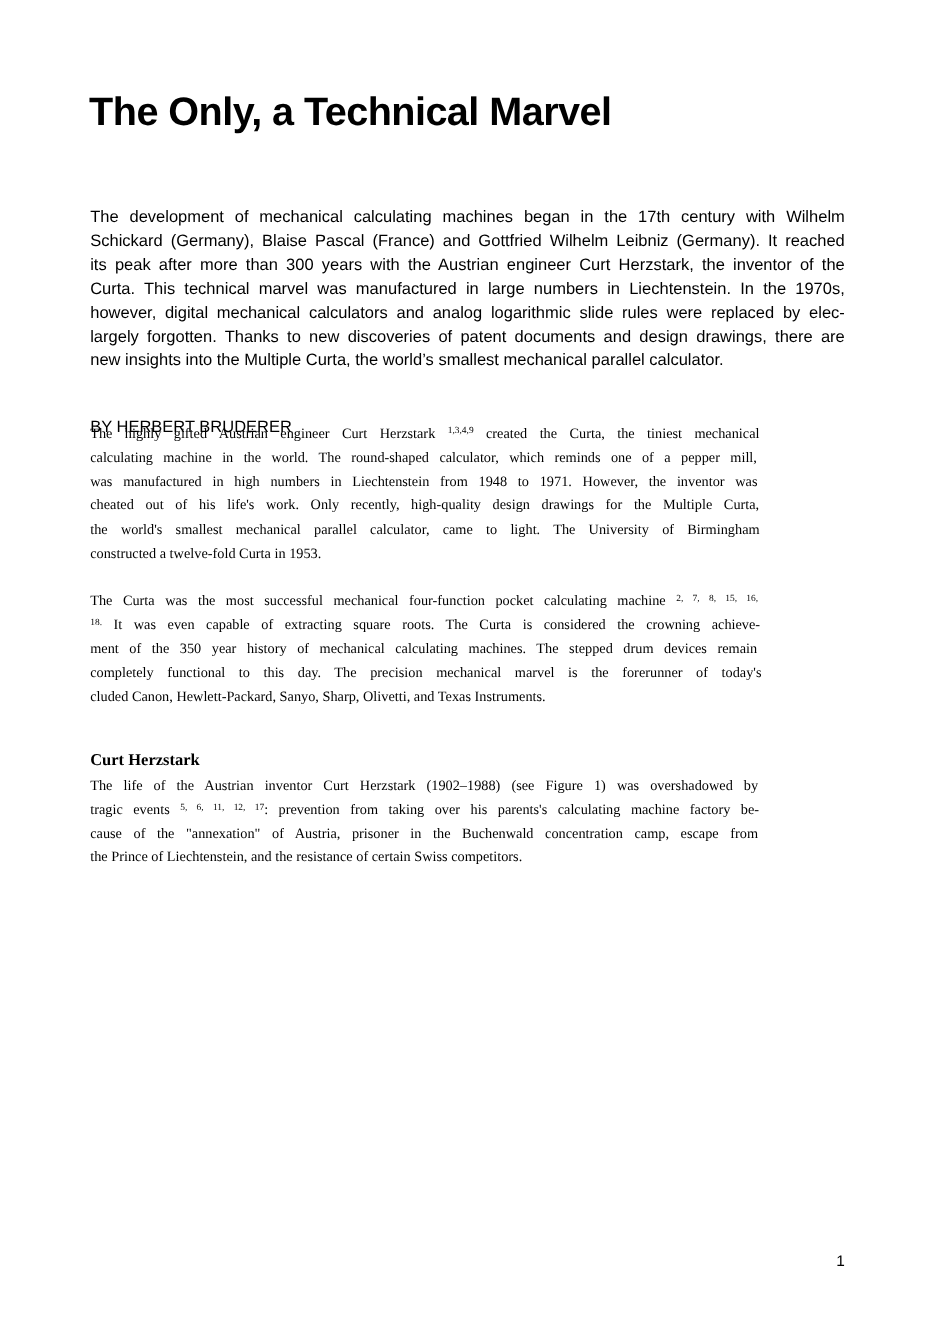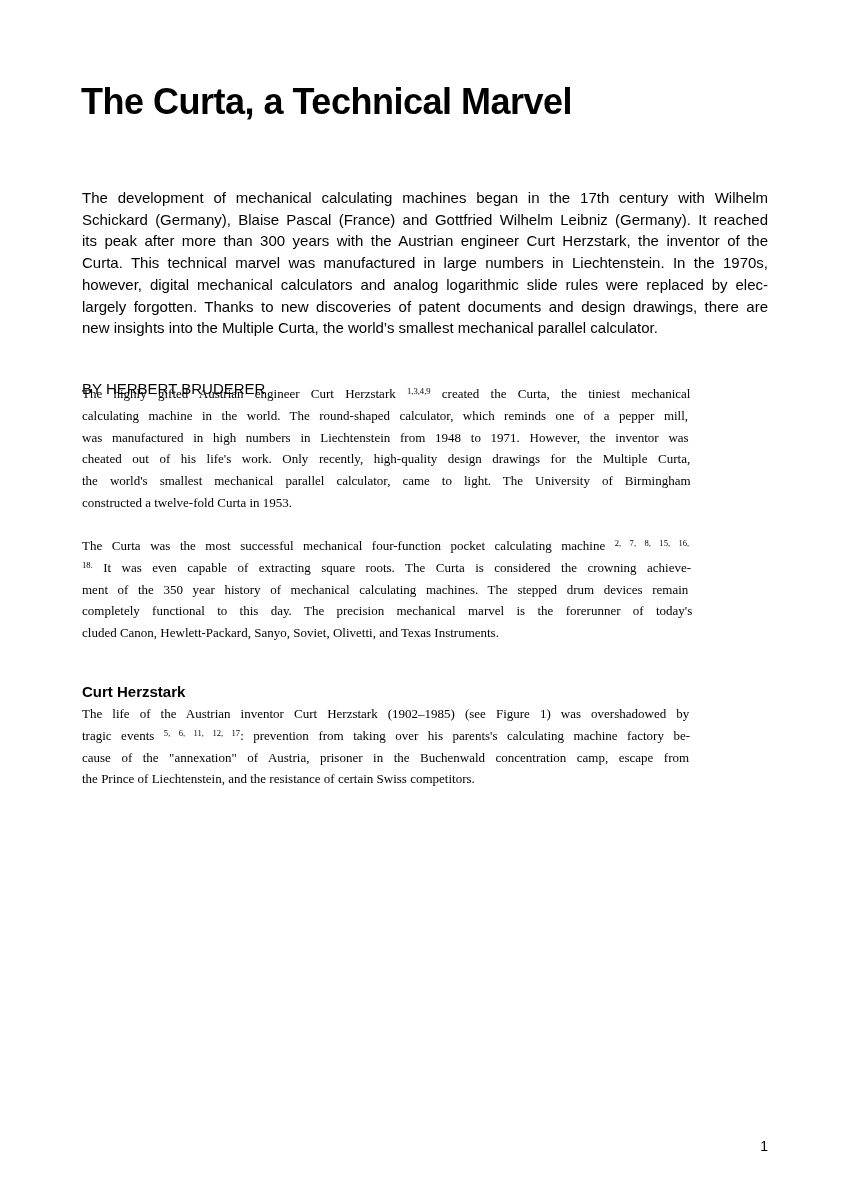--- a/index.html
+++ b/index.html
@@ -62,21 +62,21 @@
     top: 340px;
     font-size: 15px;
     line-height: 21.7px;
     white-space: nowrap;
   }
   #para1 { top: 383px; }
   #para2 { top: 535px; }
   #section-heading {
     left: 82px;
     top: 681px;
-    font-family: Liberation Sans, sans-serif;
+    font-family: Liberation Serif, serif;
     font-weight: bold;
     font-size: 15px;
     line-height: 21.8px;
     margin: 0;
     white-space: nowrap;
   }
   #para3 { top: 703px; }
 
   #pagenum {
     right: 82px;
@@ -85,21 +85,21 @@
     font-size: 14px;
     line-height: 14px;
     text-align: right;
   }
 </style>
 </head>
 <body>
 
 <div>
 
-  <h1 id="title" class="abs">The Curta, a Technical Marvel</h1>
+  <h1 id="title" class="abs">The Only, a Technical Marvel</h1>
 
   <div id="lead" class="abs textblock sans">
       <div class="line" style="word-spacing: 5.68px;"><span class="li">The development of mechanical calculating machines began in the 17th century with Wilhelm</span></div>
       <div class="line" style="word-spacing: 3.099px;"><span class="li">Schickard (Germany), Blaise Pascal (France) and Gottfried Wilhelm Leibniz (Germany). It reached</span></div>
       <div class="line" style="word-spacing: 3.271px;"><span class="li">its peak after more than 300 years with the Austrian engineer Curt Herzstark, the inventor of the</span></div>
       <div class="line" style="word-spacing: 4.174px;"><span class="li">Curta. This technical marvel was manufactured in large numbers in Liechtenstein. In the 1970s,</span></div>
       <div class="line" style="word-spacing: 3.736px;"><span class="li">however, digital mechanical calculators and analog logarithmic slide rules were replaced by elec-</span></div>
       <div class="line" style="word-spacing: 3.338px;"><span class="li">largely forgotten. Thanks to new discoveries of patent documents and design drawings, there are</span></div>
       <div class="line"><span class="li">new insights into the Multiple Curta, the world’s smallest mechanical parallel calculator.</span></div>
     </div>
@@ -113,27 +113,27 @@
       <div class="line" style="word-spacing: 7.308px;"><span class="li">cheated out of his life's work. Only recently, high-quality design drawings for the Multiple Curta,</span></div>
       <div class="line" style="word-spacing: 8.764px;"><span class="li">the world's smallest mechanical parallel calculator, came to light. The University of Birmingham</span></div>
       <div class="line"><span class="li">constructed a twelve-fold Curta in 1953.</span></div>
     </div>
 
   <div id="para2" class="abs textblock serif">
       <div class="line" style="word-spacing: 6.285px;"><span class="li">The Curta was the most successful mechanical four-function pocket calculating machine <sup>2, 7, 8, 15, 16,</sup></span></div>
       <div class="line" style="word-spacing: 7.221px;"><span class="li"><sup>18.</sup> It was even capable of extracting square roots. The Curta is considered the crowning achieve-</span></div>
       <div class="line" style="word-spacing: 6.326px;"><span class="li">ment of the 350 year history of mechanical calculating machines. The stepped drum devices remain</span></div>
       <div class="line" style="word-spacing: 9.082px;"><span class="li">completely functional to this day. The precision mechanical marvel is the forerunner of today's</span></div>
-      <div class="line"><span class="li">cluded Canon, Hewlett-Packard, Sanyo, Soviet, Olivetti, and Texas Instruments.</span></div>
+      <div class="line"><span class="li">cluded Canon, Hewlett-Packard, Sanyo, Sharp, Olivetti, and Texas Instruments.</span></div>
     </div>
 
   <h2 id="section-heading" class="abs">Curt Herzstark</h2>
 
   <div id="para3" class="abs textblock serif">
-      <div class="line" style="word-spacing: 6.808px;"><span class="li">The life of the Austrian inventor Curt Herzstark (1902–1985) (see Figure 1) was overshadowed by</span></div>
+      <div class="line" style="word-spacing: 6.808px;"><span class="li">The life of the Austrian inventor Curt Herzstark (1902–1988) (see Figure 1) was overshadowed by</span></div>
       <div class="line" style="word-spacing: 6.276px;"><span class="li">tragic events <sup>5, 6, 11, 12, 17</sup>: prevention from taking over his parents's calculating machine factory be-</span></div>
       <div class="line" style="word-spacing: 7.26px;"><span class="li">cause of the "annexation" of Austria, prisoner in the Buchenwald concentration camp, escape from</span></div>
       <div class="line"><span class="li">the Prince of Liechtenstein, and the resistance of certain Swiss competitors.</span></div>
     </div>
 
   <div id="pagenum" class="abs">1</div>
 
 </div>
 
 </body></html>

